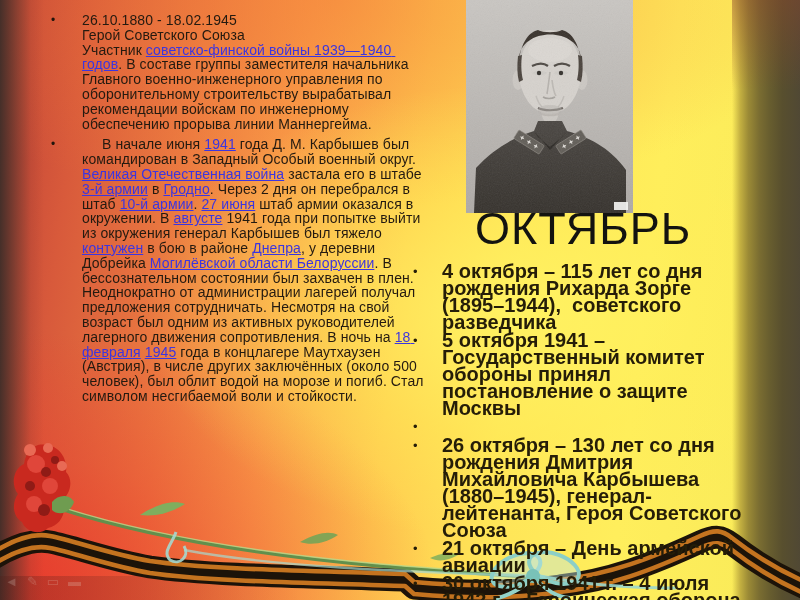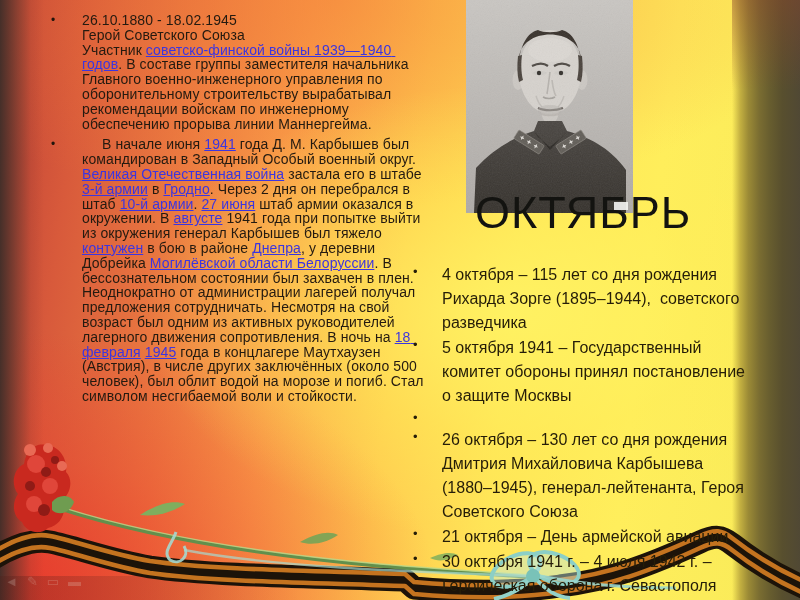--- a/index.html
+++ b/index.html
@@ -24,35 +24,35 @@
         rgba(190,170,62,0) 0%,
         rgba(190,170,62,0.90) 12%,
         rgba(150,133,52,0.95) 24%,
         rgba(118,105,48,0.97) 40%,
         rgba(100,90,46,0.98) 56%,
         rgba(88,79,46,1) 74%,
         rgba(80,72,52,1) 100%);
   }
   .photo{position:absolute;left:466px;top:0;width:167px;height:213px;z-index:2;}
   .title{
-    position:absolute;left:475px;top:188px;z-index:3;
+    position:absolute;left:475px;top:204px;z-index:3;
     font-size:45px;line-height:1.1;color:#131310;letter-spacing:1px;white-space:nowrap;
   }
   .ribbon-svg{position:absolute;left:0;top:520px;width:800px;height:80px;z-index:4;}
   .flower-svg{position:absolute;left:0;top:420px;width:720px;height:180px;z-index:5;}
   .left-col{position:absolute;left:48px;top:13px;width:386px;z-index:6;}
   .bullet-row{display:flex;margin-bottom:6px;}
   .dot{flex:0 0 31px;padding-left:3px;font-size:12px;line-height:15px;color:#20150c;}
   .btxt{flex:1;font-size:14px;line-height:14.8px;color:#241a10;white-space:pre-wrap;letter-spacing:0.1px;}
   .btxt .bold{font-weight:normal;}
   .btxt .link{color:#3c35e0;text-decoration:underline;cursor:pointer;}
   .right-col{position:absolute;left:408px;top:263px;width:340px;z-index:6;}
   .r-row{display:flex;margin-bottom:1px;}
   .r-dot{flex:0 0 29px;padding-left:5px;font-size:13px;line-height:17.5px;color:#251d08;}
-  .r-txt{flex:1;font-size:16px;line-height:24px;color:#251d08;white-space:pre-wrap;}
+  .r-txt{flex:1;font-size:20px;line-height:17px;color:#251d08;white-space:pre-wrap;font-weight:bold;}
   .presenter-bar{position:absolute;left:5px;top:574px;z-index:7;display:flex;gap:9px;}
   .presenter-bar span{font-size:13px;color:#e8ded2;opacity:0.22;cursor:pointer;}
   .bottom-shade{position:absolute;left:0;bottom:0;width:300px;height:24px;z-index:1;
     background:linear-gradient(to right, rgba(80,30,25,0.30), rgba(80,30,25,0));}
 </style>
 </head>
 <body>
 
 <div class="slide">
 

